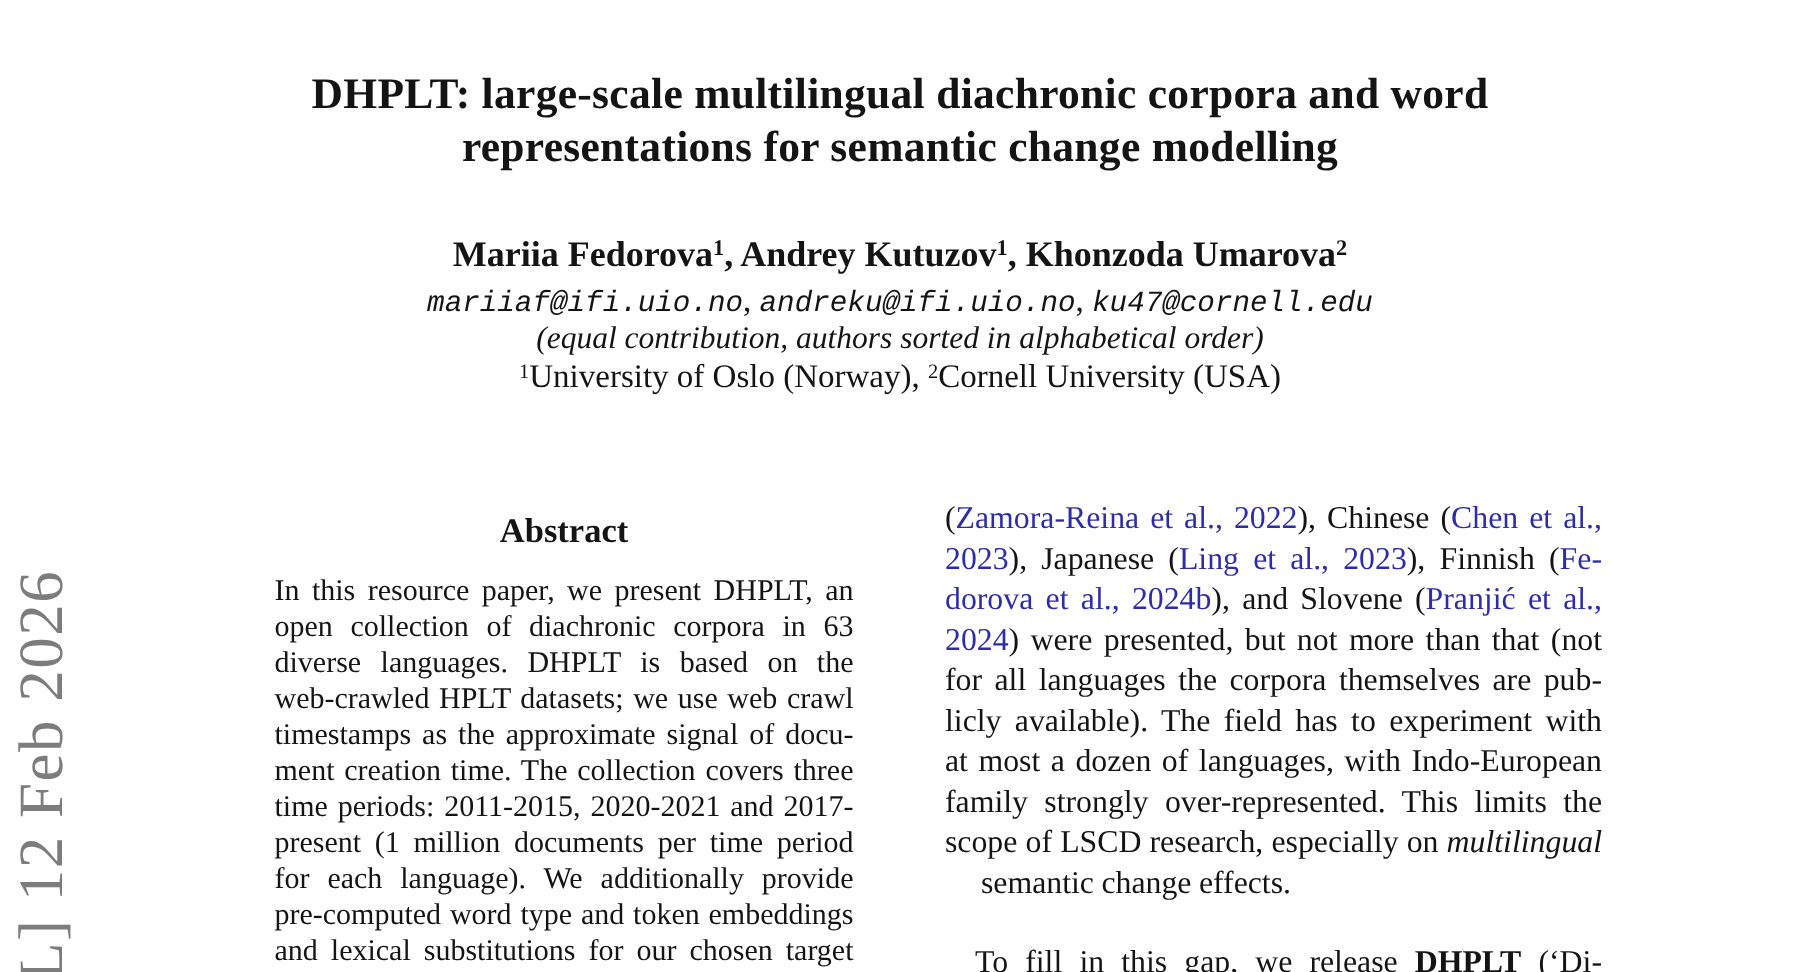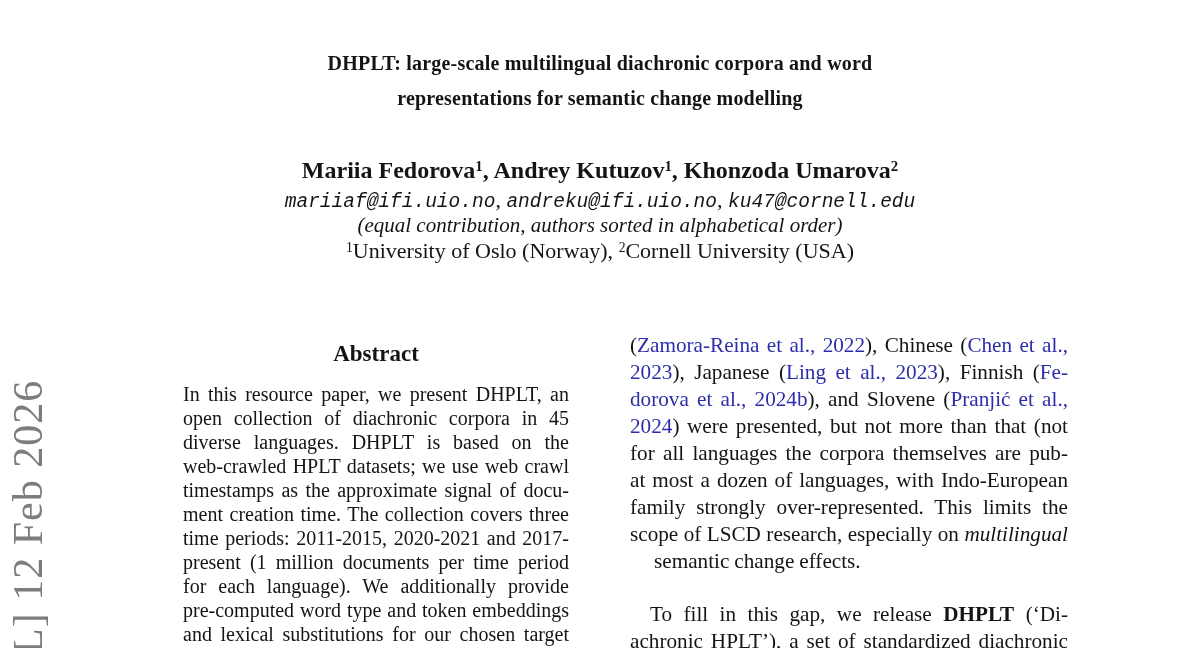--- a/index.html
+++ b/index.html
@@ -3,21 +3,21 @@
 <meta charset="utf-8">
 <style>
   html,body{margin:0;padding:0;background:#ffffff;}
   .page{
     position:relative;width:1200px;height:648px;overflow:hidden;
     background:var(--bg,#fff);
     color:var(--text,#141414);
     font-family:"Liberation Serif","DejaVu Serif",serif;
   }
   .center{position:absolute;left:0;right:0;text-align:center;}
-  .title{top:46px;font-size:20px;line-height:35px;font-weight:bold;letter-spacing:0.2px;}
+  .title{top:46px;font-size:29px;line-height:35px;font-weight:bold;letter-spacing:0.2px;}
   .authors{top:157px;font-size:24px;font-weight:bold;}
   .emails{top:187px;font-size:22px;}
   .contrib{top:213px;font-size:21px;font-style:italic;}
   .affil{top:238px;font-size:22px;}
   .sup{font-size:62%;position:relative;top:-0.45em;}
   .mono{font-family:"Liberation Mono","DejaVu Sans Mono",monospace;font-size:19.5px;font-style:italic;}
   .abstract-heading{
     position:absolute;left:183px;width:386px;top:341px;
     text-align:center;font-weight:bold;font-size:23px;
   }
@@ -59,38 +59,39 @@
   <div class="center emails"><span class="mono">mariiaf@ifi.uio.no</span><span>, </span><span class="mono">andreku@ifi.uio.no</span><span>, </span><span class="mono">ku47@cornell.edu</span></div>
 
   <div class="center contrib">(equal contribution, authors sorted in alphabetical order)</div>
 
   <div class="center affil"><span class="sup">1</span><span>University of Oslo (Norway), </span><span class="sup">2</span><span>Cornell University (USA)</span></div>
 
   <div class="abstract-heading">Abstract</div>
 
   <div class="abstract-text">
       <div class="line"><span>In this resource paper, we present DHPLT, an</span></div>
-      <div class="line"><span>open collection of diachronic corpora in 45</span></div>
+      <div class="line"><span>open collection of diachronic corpora in 63</span></div>
       <div class="line"><span>diverse languages.  DHPLT is based on the</span></div>
       <div class="line"><span>web-crawled HPLT datasets; we use web crawl</span></div>
       <div class="line"><span>timestamps as the approximate signal of docu-</span></div>
       <div class="line"><span>ment creation time. The collection covers three</span></div>
       <div class="line"><span>time periods: 2011-2015, 2020-2021 and 2017-</span></div>
       <div class="line"><span>present (1 million documents per time period</span></div>
       <div class="line"><span>for each language).  We additionally provide</span></div>
       <div class="line"><span>pre-computed word type and token embeddings</span></div>
       <div class="line"><span>and lexical substitutions for our chosen target</span></div>
     </div>
 
   <div class="right-col">
       <div class="line"><span>(</span><span class="link">Zamora-Reina et al., 2022</span><span>), Chinese (</span><span class="link">Chen et al.,</span></div>
       <div class="line"><span class="link">2023</span><span>), Japanese (</span><span class="link">Ling et al., 2023</span><span>), Finnish (</span><span class="link">Fe-</span></div>
       <div class="line"><span class="link">dorova et al., 2024b</span><span>), and Slovene (</span><span class="link">Pranjić et al.,</span></div>
       <div class="line"><span class="link">2024</span><span>) were presented, but not more than that (not</span></div>
       <div class="line"><span>for all languages the corpora themselves are pub-</span></div>
+      <div class="line"><span>licly available).  The field has to experiment with</span></div>
       <div class="line"><span>at most a dozen of languages, with Indo-European</span></div>
       <div class="line"><span>family strongly over-represented.  This limits the</span></div>
       <div class="line"><span>scope of LSCD research, especially on </span><span class="i">multilingual</span></div>
       <div class="line nj"><span>semantic change effects.</span></div>
       <div class="line ind"><span>To fill in this gap, we release </span><span class="b">DHPLT</span><span> (‘Di-</span></div>
       <div class="line"><span>achronic HPLT’), a set of standardized diachronic</span></div>
     </div>
 
 </div>
 

